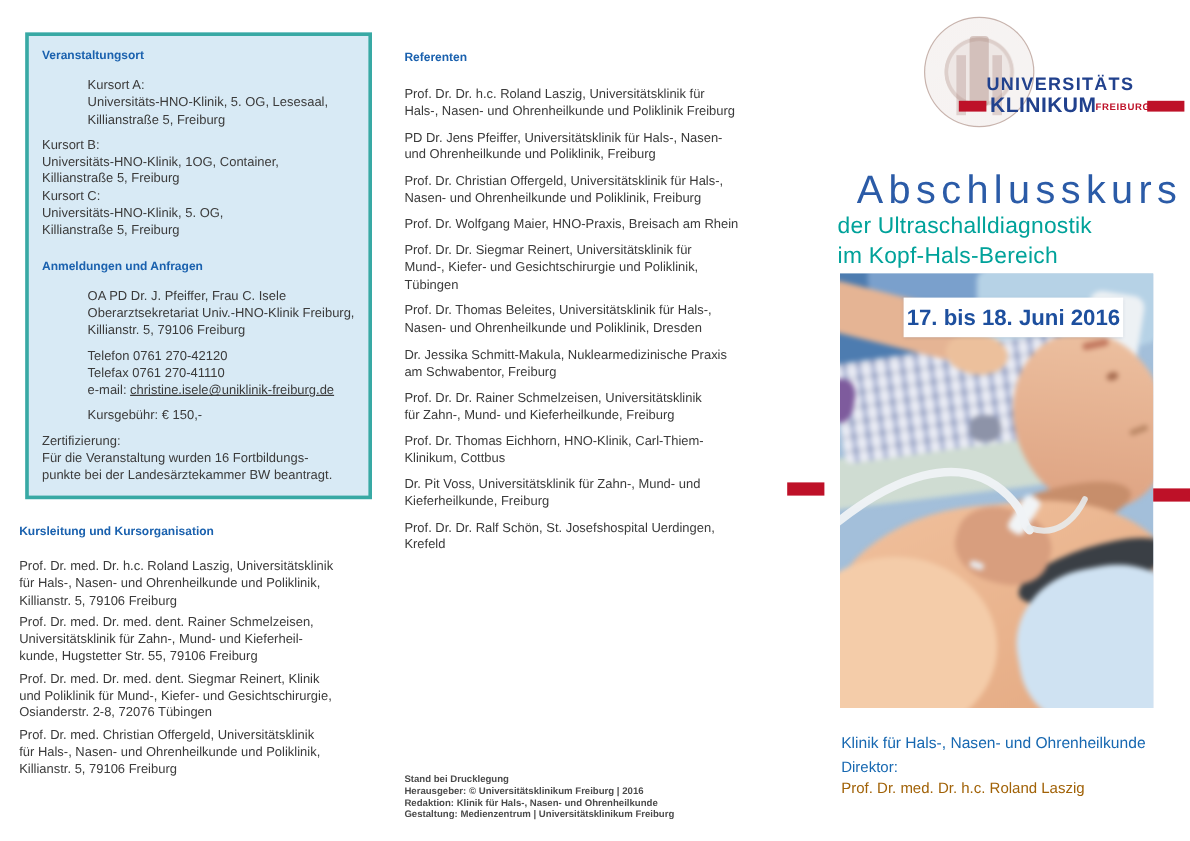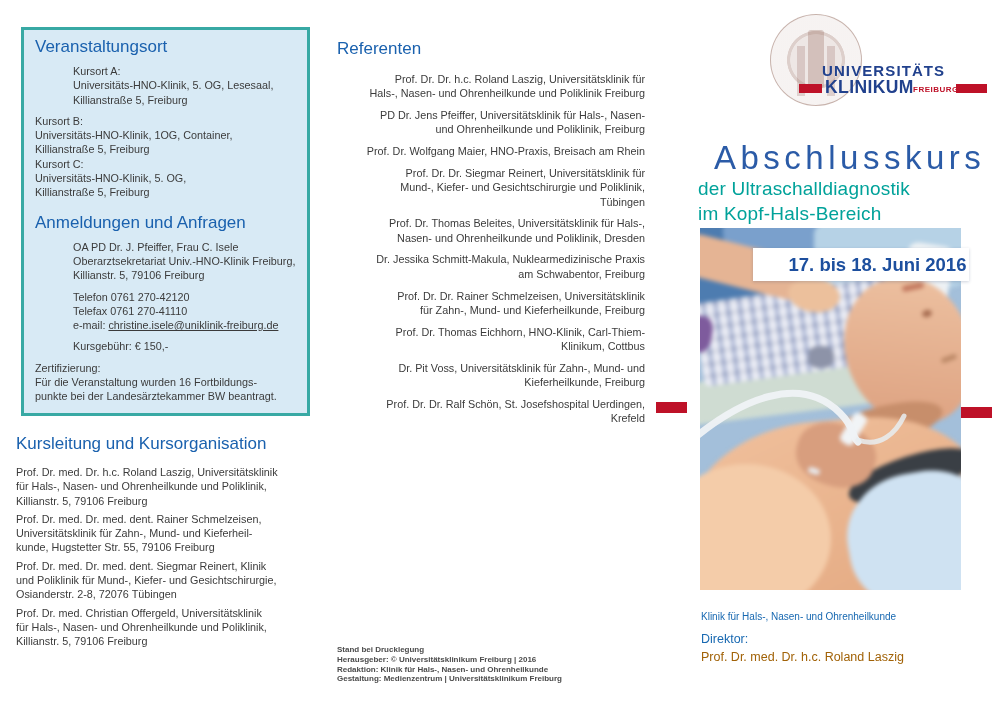--- a/index.html
+++ b/index.html
@@ -1,36 +1,36 @@
 <!DOCTYPE html>
 <html><head>
 <meta charset="utf-8">
 <style>
   html,body{margin:0;padding:0;background:#ffffff;}
   body{width:992px;height:701px;font-family:"Liberation Sans",sans-serif;}
   .page{position:relative;width:992px;height:701px;background:#ffffff;overflow:hidden;}
   .abs{position:absolute;}
   .pre{white-space:pre-line;}
-  .h-blue{color:#1A61AE;font-weight:normal;font-size:17px;line-height:17px;}
+  .h-blue{color:#1A61AE;font-weight:bold;font-size:10px;line-height:17px;}
   .body-text{color:#3B3B3B;font-size:10.8px;line-height:14.3px;}
 
   
   .info-box{left:21px;top:27px;width:261px;border:3px solid #38A9A4;background:#D8EAF5;padding:8px 11px 9px 11px;}
   .info-box .h-blue{margin:0 0 9px 0;}
   .info-box .reg{margin:14px 0 9px 0;}
   .grp{margin-bottom:7px;margin-left:38px;}
   .email{color:#3B3B3B;text-decoration:underline;}
   .leadership{left:16px;top:435px;width:310px;}
   .leadership .h-blue{margin:0 0 13px 0;}
   .leadership .entry{margin-bottom:4px;}
 
   
   .speakers{left:337px;top:40px;width:308px;}
   .speakers .h-blue{margin:0 0 15px 0;}
-  .speakers .sp{margin-bottom:7.5px;text-align:right;}
+  .speakers .sp{margin-bottom:7.5px;}
   .imprint{left:337px;top:645px;width:300px;font-size:8px;line-height:9.8px;color:#4B4B4B;font-weight:bold;}
 
   
   .seal{left:770px;top:14px;width:90px;height:90px;border-radius:50%;
     border:1px solid rgba(160,125,115,.55);
     background:radial-gradient(circle at 50% 50%,
       rgba(170,135,125,.20) 0 40%,
       rgba(170,135,125,.40) 41% 45%,
       rgba(170,135,125,.10) 46% 76%,
       rgba(170,135,125,.40) 77% 81%,
@@ -43,22 +43,22 @@
   .logo-city{left:913px;top:85px;font-size:8px;font-weight:bold;color:#BE1128;letter-spacing:0.5px;}
   .logo-bar{background:#BE1128;height:9px;top:84px;}
   .logo-bar-left{left:799px;width:23px;}
   .logo-bar-right{left:956px;width:31px;}
 
   
   .title{left:714px;top:139px;font-size:33px;color:#2B5BA7;letter-spacing:4.5px;}
   .subtitle{left:698px;top:176px;font-size:19px;line-height:25px;color:#00A29A;letter-spacing:0.2px;}
   .date-banner{left:753px;top:248px;width:183px;height:33px;background:#ffffff;
     display:flex;align-items:center;justify-content:center;
-    font-size:18.5px;font-weight:bold;color:#1D4F9E;box-shadow:0 1px 3px rgba(60,80,120,.25);padding-left:33px;}
-  .clinic-name{left:701px;top:611px;font-size:10px;color:#1768B1;}
+    font-size:18.5px;font-weight:bold;color:#1D4F9E;box-shadow:0 1px 3px rgba(60,80,120,.25);}
+  .clinic-name{left:701px;top:611px;font-size:13px;color:#1768B1;}
   .director-label{left:701px;top:632px;font-size:12.5px;color:#1768B1;}
   .director-name{left:701px;top:650px;font-size:12.5px;color:#a16207;}
 
   
   .fold{background:#BE1128;width:31px;height:11px;}
   .fold-left{left:656px;top:402px;}
   .fold-right{left:961px;top:407px;}
 
   
   .photo{left:700px;top:228px;width:261px;height:362px;background:#a3bfda;overflow:hidden;}
@@ -141,20 +141,22 @@
 für Hals-, Nasen- und Ohrenheilkunde und Poliklinik,
 Killianstr. 5, 79106 Freiburg</div>
   </div>
 
   <div class="abs speakers">
     <div class="h-blue">Referenten</div>
     <div class="body-text pre sp">Prof. Dr. Dr. h.c. Roland Laszig, Universitätsklinik für
 Hals-, Nasen- und Ohrenheilkunde und Poliklinik Freiburg</div>
     <div class="body-text pre sp">PD Dr. Jens Pfeiffer, Universitätsklinik für Hals-, Nasen-
 und Ohrenheilkunde und Poliklinik, Freiburg</div>
+    <div class="body-text pre sp">Prof. Dr. Christian Offergeld, Universitätsklinik für Hals-,
+Nasen- und Ohrenheilkunde und Poliklinik, Freiburg</div>
     <div class="body-text pre sp">Prof. Dr. Wolfgang Maier, HNO-Praxis, Breisach am Rhein</div>
     <div class="body-text pre sp">Prof. Dr. Dr. Siegmar Reinert, Universitätsklinik für
 Mund-, Kiefer- und Gesichtschirurgie und Poliklinik,
 Tübingen</div>
     <div class="body-text pre sp">Prof. Dr. Thomas Beleites, Universitätsklinik für Hals-,
 Nasen- und Ohrenheilkunde und Poliklinik, Dresden</div>
     <div class="body-text pre sp">Dr. Jessika Schmitt-Makula, Nuklearmedizinische Praxis
 am Schwabentor, Freiburg</div>
     <div class="body-text pre sp">Prof. Dr. Dr. Rainer Schmelzeisen, Universitätsklinik
 für Zahn-, Mund- und Kieferheilkunde, Freiburg</div>

